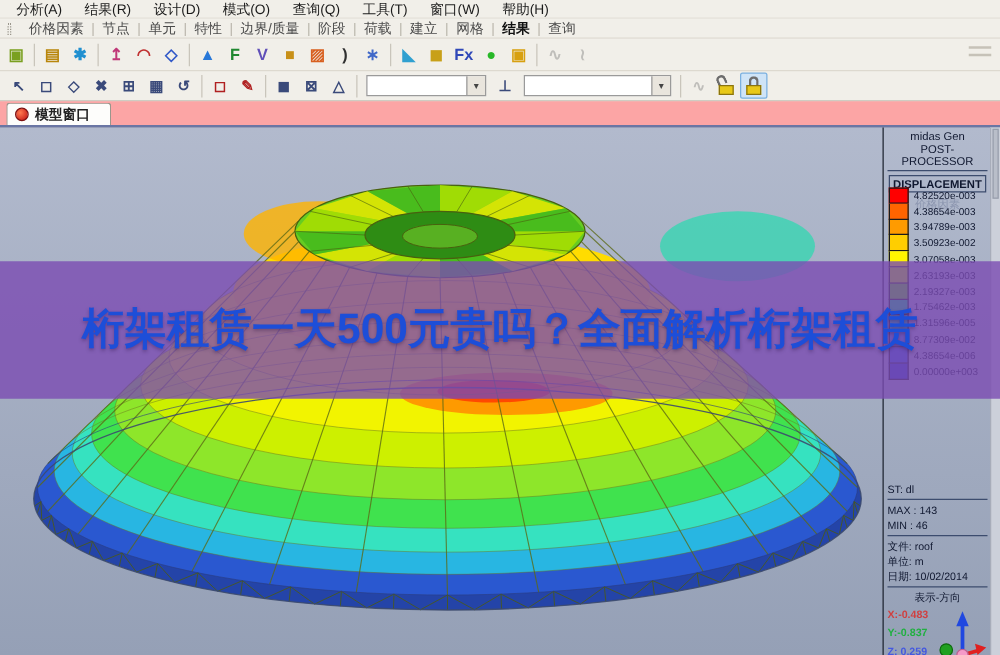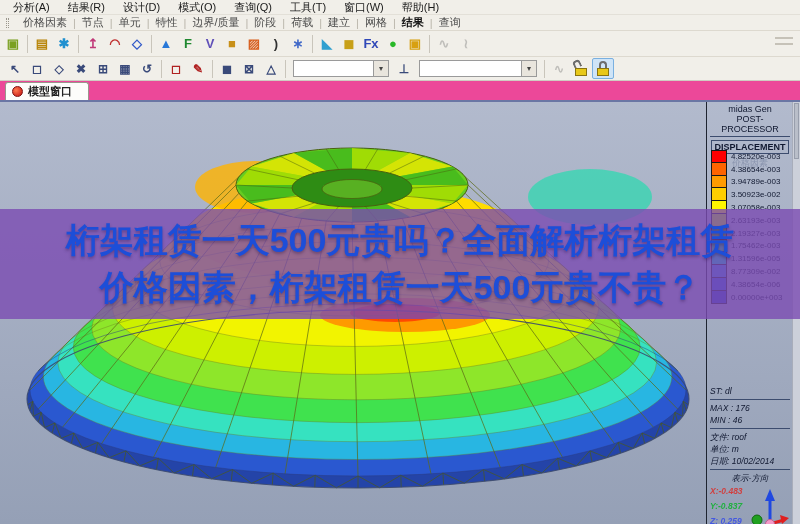--- a/index.html
+++ b/index.html
@@ -38,21 +38,21 @@
   .padlock{position:relative;width:14px;height:15px;}
   .padlock .sh{position:absolute;left:3px;top:0;width:8px;height:8px;
     border:2px solid #6d6d6d;border-bottom:none;border-radius:5px 5px 0 0;}
   .padlock.open .sh{transform:translate(-4px,-1px) rotate(-25deg);}
   .padlock .bd{position:absolute;left:1px;top:7px;width:12px;height:8px;
     background:#e8c818;border:1px solid #8a7410;}
   .overflow-grip{position:absolute;right:7px;top:37px;width:18px;}
   .overflow-grip div{height:2px;background:#c6c2b8;margin-bottom:4px;}
 
   
-  .tabbar{height:19px;background:#ec4899;display:flex;align-items:center;padding-left:5px;}
+  .tabbar{height:19px;background:#fca5a5;display:flex;align-items:center;padding-left:5px;}
   .wtab{height:18px;background:#fdfdfb;border:1px solid #9a968c;border-bottom:none;
     border-radius:3px 3px 0 0;display:flex;align-items:center;gap:5px;
     padding:0 16px 0 6px;font-size:11px;font-weight:bold;color:#222;}
   .wtab-icon{width:11px;height:11px;border-radius:50%;
     background:radial-gradient(circle at 35% 35%,#ff7a50,#c01010);border:1px solid #7d0f0f;flex:0 0 auto;}
 
   
   .viewport{position:absolute;top:100px;left:0;width:800px;height:424px;
     background:linear-gradient(#b2bacd,#95a0b6);border-top:2px solid #6a76a4;}
   .dome-svg{position:absolute;left:0;top:0;}
@@ -64,21 +64,21 @@
   .p-hr{border-top:1px solid #3c4c6e;margin:2px 0;}
   .p-box{border:1px solid #3c4c6e;text-align:center;font-size:9px;font-weight:bold;
     padding:1px 0;margin:3px 1px;color:#101830;}
   .p-sub{text-align:center;color:#8a94ae;font-size:9px;margin-top:2px;}
   .legend{position:absolute;top:48px;left:4px;right:2px;}
   .legend-row{display:flex;align-items:center;height:12.8px;}
   .legend-swatch{width:16px;height:12.8px;border:1px solid #1a1a1a;border-top:none;flex:0 0 auto;}
   .legend-row:first-child .legend-swatch{border-top:1px solid #1a1a1a;}
   .legend-val{font-size:8px;margin-left:4px;color:#101830;white-space:nowrap;}
   .p-bottom{position:absolute;top:283px;left:3px;right:2px;font-size:8.5px;line-height:12px;color:#101830;}
-  .p-bottom .row{white-space:nowrap;font-style:italic;}
+  .p-bottom .row{white-space:nowrap;}
   .p-center{text-align:center;}
   .xyz{position:relative;height:52px;}
   .xyz .row{line-height:15px;font-weight:bold;}
   .triad{position:absolute;right:0;top:2px;}
 
   .scrollbar{position:absolute;top:0;right:0;bottom:0;width:8px;
     background:#ccd0da;border-left:1px solid #a8adba;}
   .sb-thumb{margin:1px;height:56px;background:#b9bec9;border:1px solid #989eac;}
 
   
@@ -408,21 +408,21 @@
         </div>
         <div class="legend-row">
           <div class="legend-swatch" style="background: rgb(40, 64, 200);"></div>
           <span class="legend-val">0.00000e+003</span>
         </div>
       </div>
 
     <div class="p-bottom">
       <div class="row">ST: dl</div>
       <div class="p-hr"></div>
-      <div class="row">MAX : 176</div>
+      <div class="row">MAX : 143</div>
       <div class="row">MIN : 46</div>
       <div class="p-hr"></div>
       <div class="row">文件: roof</div>
       <div class="row">单位: m</div>
       <div class="row">日期: 10/02/2014</div>
       <div class="p-hr"></div>
       <div class="row p-center">表示-方向</div>
       <div class="xyz">
         <div class="row" style="color:#d04040">X:-0.483</div>
         <div class="row" style="color:#20b040">Y:-0.837</div>
@@ -439,14 +439,13 @@
     </div>
   </div>
 
   <div class="scrollbar">
     <div class="sb-thumb"></div>
   </div>
 </div>
 
 <div class="overlay" style="background: rgba(123, 75, 178, 0.8);">
   <div class="overlay-line">桁架租赁一天500元贵吗？全面解析桁架租赁</div>
-  <div class="overlay-line">价格因素，桁架租赁一天500元贵不贵？</div>
 </div>
 
 </body></html>

